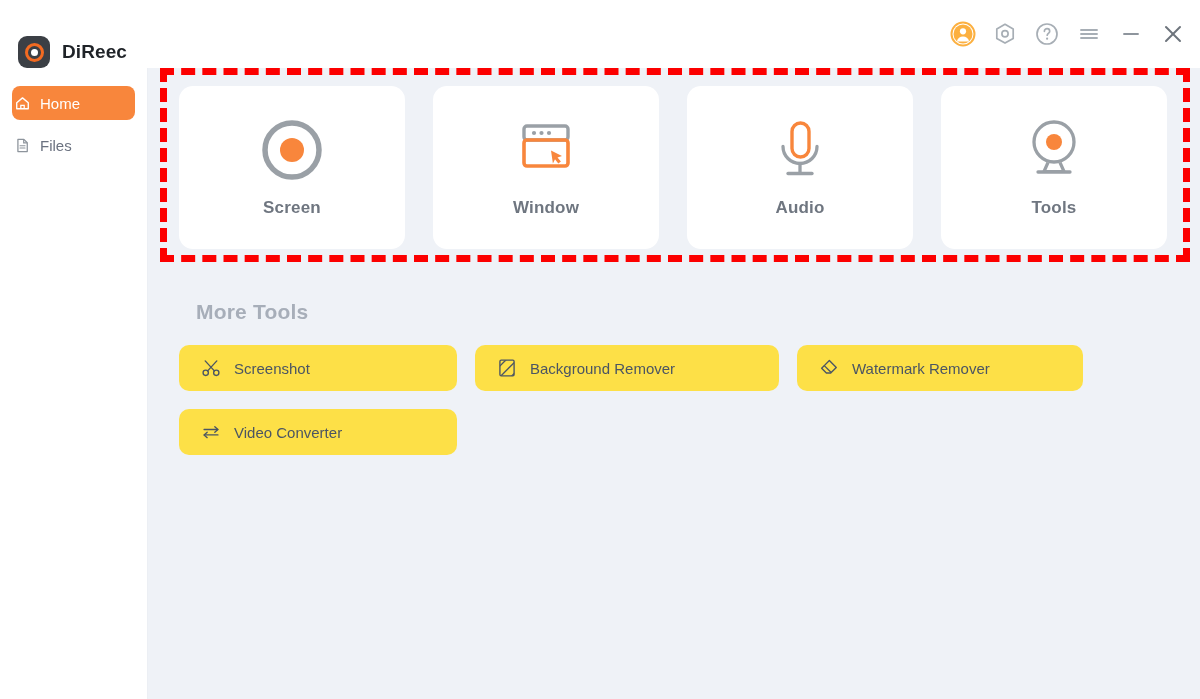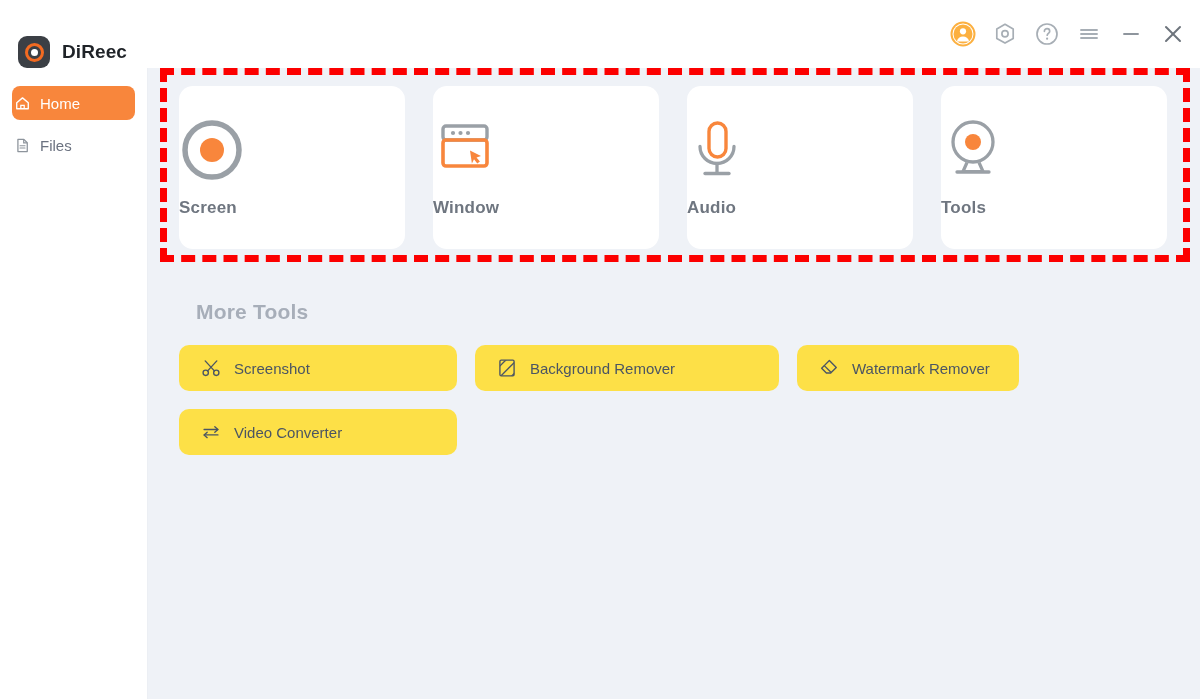--- a/index.html
+++ b/index.html
@@ -76,21 +76,21 @@
 
   .cards-row {
     position: absolute; left: 31px; top: 18px;
     display: flex; gap: 28px;
   }
   .card {
     width: 226px; height: 163px;
     background: #ffffff;
     border-radius: 14px;
     display: flex; flex-direction: column;
-    align-items: flex-start; justify-content: center;
+    align-items: center; justify-content: center;
     gap: 16px;
   }
   .card .card-ico { height: 64px; display: flex; align-items: center; justify-content: center; }
   .card .card-label {
     font-size: 17px; font-weight: bold; color: #6f7680; letter-spacing: .2px;
   }
 
   .more-tools-title {
     position: absolute; left: 48px; top: 232px;
     font-size: 21px; font-weight: bold; color: #a7aeb9; letter-spacing: .2px;
@@ -105,21 +105,21 @@
     height: 46px;
     background: #fde047;
     border-radius: 10px;
     display: flex; align-items: center; gap: 13px;
     padding: 0 22px;
     font-size: 15px; color: #4b5563;
   }
   .tool-btn .tool-ico { display: flex; align-items: center; justify-content: center; width: 20px; height: 20px; color: #4b5563; }
   .tool-w1 { width: 278px; }
   .tool-w2 { width: 304px; }
-  .tool-w3 { width: 222px; }
+  .tool-w3 { width: 286px; }
 
   
   #annotation {
     position: absolute;
     left: 160px; top: 68px;
     width: 1030px; height: 194px;
     border: 7px dashed #fc0000;
     pointer-events: none;
   }
 </style>

